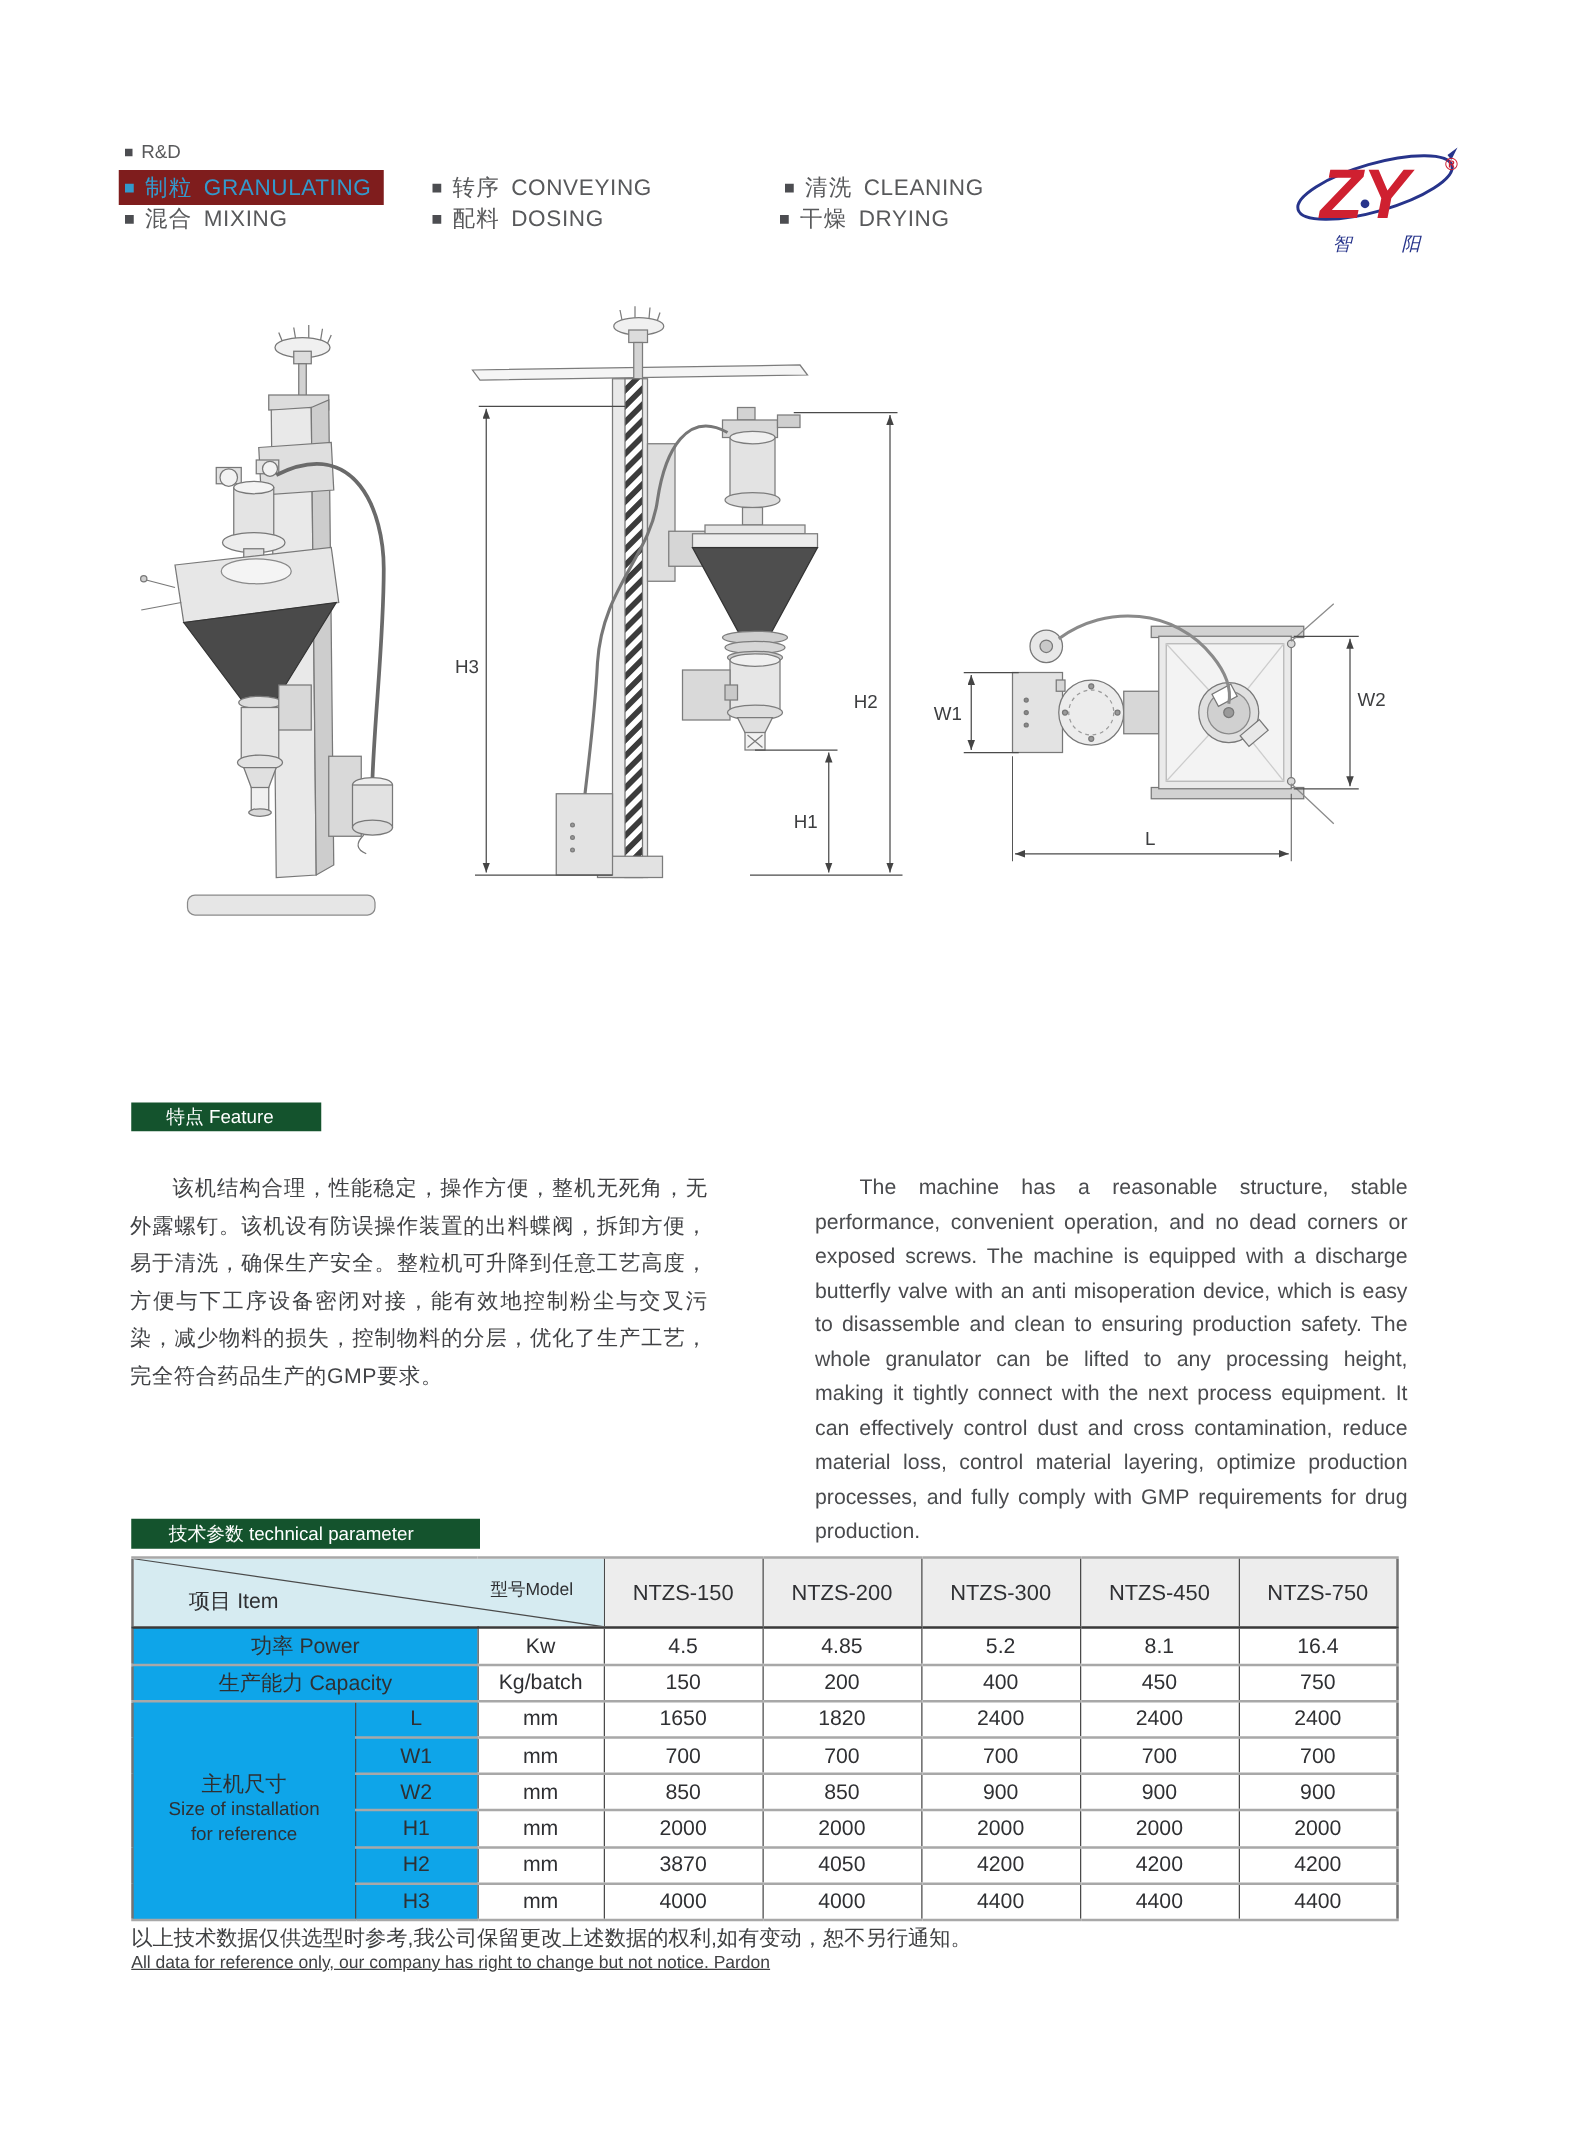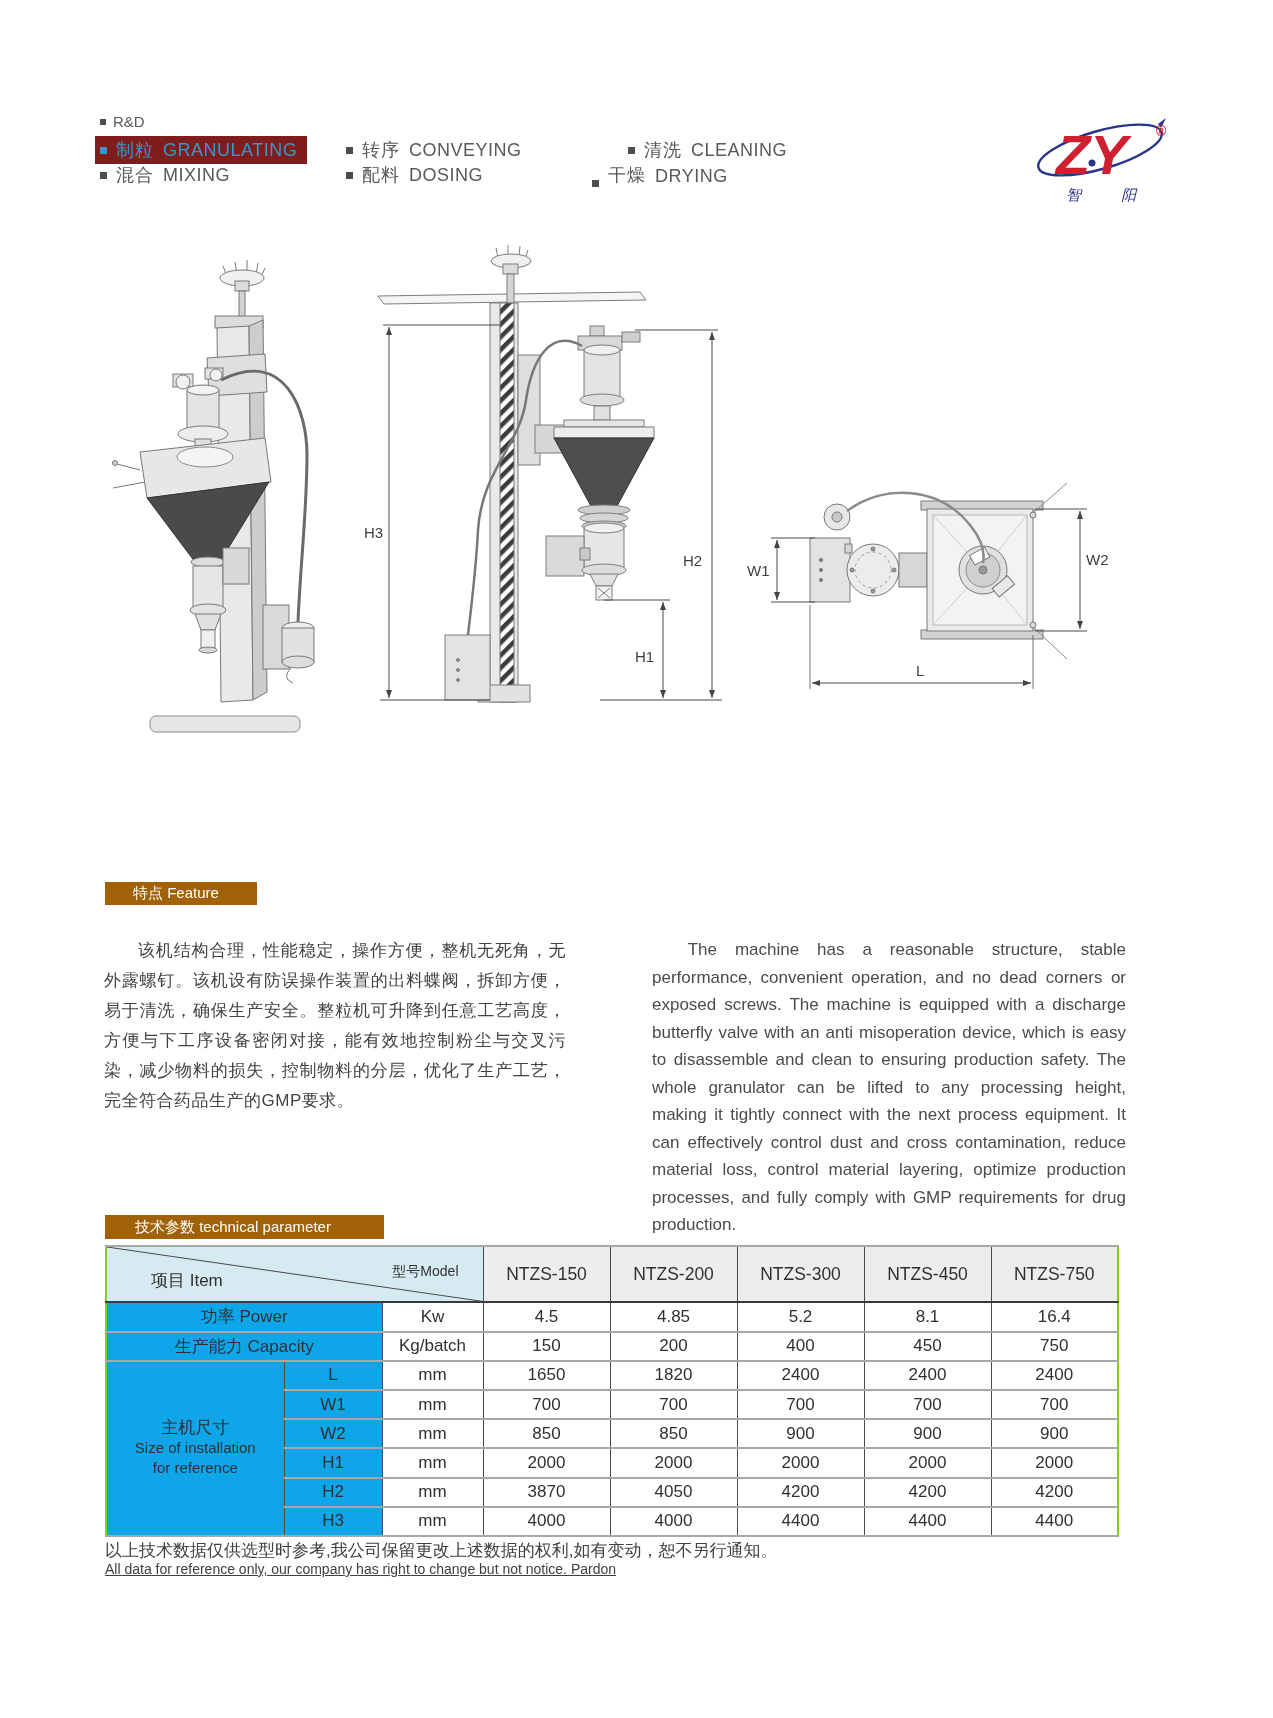--- a/index.html
+++ b/index.html
@@ -15,34 +15,34 @@
   .menu-rd{font-size:15px;gap:7px;}
   .menu-rd .bullet{width:6px;height:6px;}
   .menu-active{background:#7f1d1d;padding:2px 10px 2px 5px;color:#3399cc;}
   .menu-active .bullet{background:#3399cc;}
   
   .logo{position:absolute;left:1030px;top:108px;width:160px;height:100px;}
   
   .draw{position:absolute;}
   .dim-label{font-size:15px;fill:#3d3e40;font-family:"Liberation Sans","DejaVu Sans",sans-serif;}
   
-  .sec-bar{position:absolute;background:#a16207;color:#ffffff;font-size:15px;display:flex;align-items:center;}
+  .sec-bar{position:absolute;background:#14532d;color:#ffffff;font-size:15px;display:flex;align-items:center;}
   .sec-bar.feature{left:105px;top:882px;width:152px;height:23px;padding-left:28px;box-sizing:border-box;}
   .sec-bar.tech{left:105px;top:1215px;width:279px;height:24px;padding-left:30px;box-sizing:border-box;}
   
   .para-zh{position:absolute;left:104px;top:919px;width:462px;font-size:17px;line-height:30px;
     color:#414245;text-align:justify;text-indent:2em;letter-spacing:0.5px;}
   .para-en{position:absolute;left:652px;top:919px;width:474px;font-size:17px;line-height:27.5px;
     color:#4a4b4e;text-align:justify;text-indent:2.1em;}
   
   .tbl{position:absolute;left:105px;top:1245px;width:1013px;height:292px;border-collapse:collapse;table-layout:fixed;}
   .tbl td{border-left:1px solid #4a4a4a;border-right:1px solid #4a4a4a;
     border-top:2px solid #a8a8a8;border-bottom:2px solid #a8a8a8;
     text-align:center;vertical-align:middle;font-size:17px;color:#2f3033;padding:0;}
-  .tbl{border:2px solid #84cc16;}
+  .tbl{border:2px solid #737373;}
   .tbl tr.hdr td{border-bottom:2px solid #3a3a3a;}
   .tbl td.blue{background:#0ea5e9;}
   .tbl td.model{background:#ededed;font-size:17.5px;}
   .tbl td.diag{background:#d6ebf1;position:relative;}
   .tbl td.diag svg{position:absolute;left:0;top:0;width:100%;height:100%;}
   .diag-item{position:absolute;left:44px;bottom:9px;font-size:17px;}
   .diag-model{position:absolute;right:24px;top:16px;font-size:14px;}
   .group-cell div{line-height:20px;}
   .group-zh{font-size:17px;}
   .group-en{font-size:15px;}
@@ -81,21 +81,21 @@
     <span class="bullet"></span>
     <span class="zh">配料</span>
     <span class="en">DOSING</span>
   </div>
 
   <div class="menu-item" style="left:628px;top:138px;">
     <span class="bullet"></span>
     <span class="zh">清洗</span>
     <span class="en">CLEANING</span>
   </div>
-  <div class="menu-item" style="left:592px;top:163px;align-items:flex-end;">
+  <div class="menu-item" style="left:624px;top:163px;">
     <span class="bullet"></span>
     <span class="zh">干燥</span>
     <span class="en">DRYING</span>
   </div>
 
   <div class="logo">
     <svg width="160" height="100" viewBox="0 0 160 100">
       <ellipse cx="70" cy="42" rx="64" ry="19" fill="none" stroke="#27348b" stroke-width="2.4" transform="rotate(-16 70 42)"></ellipse>
       <polygon points="128,16 136,10 131,20" fill="#27348b"></polygon>
       <circle cx="62" cy="55" r="3.5" fill="#27348b"></circle>

